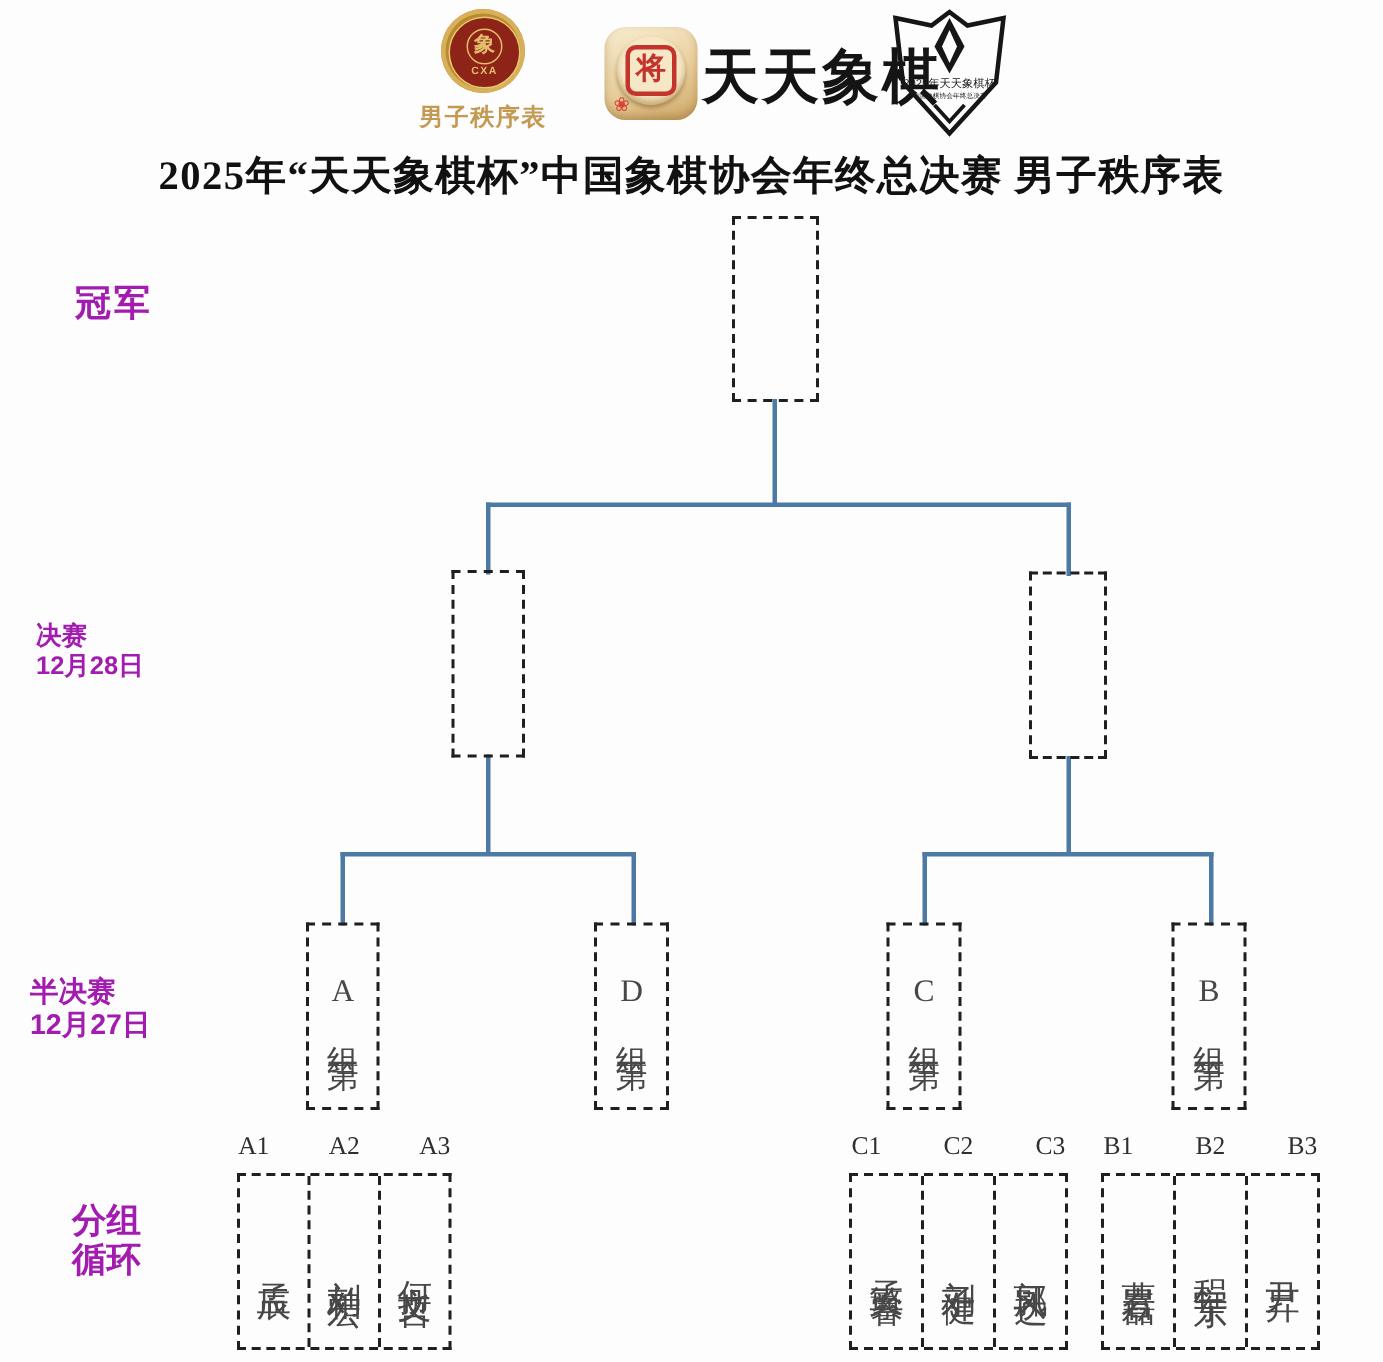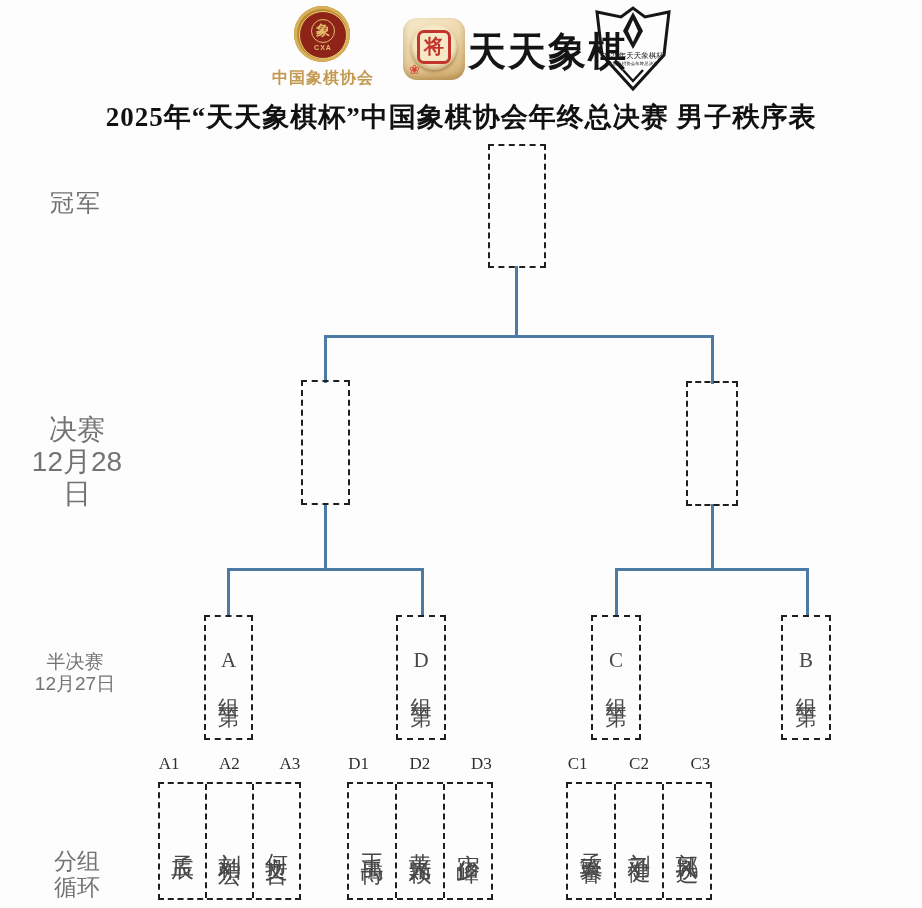--- a/index.html
+++ b/index.html
@@ -28,26 +28,26 @@
     display:flex;align-items:center;justify-content:center;}
   .app-seal{width:28px;height:28px;border:3px solid #c2342c;border-radius:7px;color:#c2342c;
     font-weight:700;font-size:20px;line-height:27px;text-align:center;}
   .app-petal{position:absolute;left:6px;bottom:2px;color:#d8433a;font-size:13px;}
   .logo-wordmark{position:absolute;left:468px;top:26px;font-size:38px;font-weight:900;
     color:#141414;letter-spacing:2px;transform:scaleY(1.05);white-space:nowrap;}
   .logo-badge{position:absolute;left:590px;top:3px;}
   .page-title{position:absolute;left:0;top:99px;width:922px;text-align:center;
     font-size:27px;font-weight:700;color:#111;letter-spacing:1px;white-space:nowrap;}
   
-  .rail{position:absolute;font-family:"Liberation Sans",sans-serif;font-weight:400;
-    color:#737373;text-align:center;line-height:1.15;}
+  .rail{position:absolute;font-family:"Liberation Sans",sans-serif;font-weight:700;
+    color:#a21caf;line-height:1.15;}
   .rail-champion{left:50px;top:189px;font-size:24px;letter-spacing:2px;}
-  .rail-final{left:24px;top:414px;width:106px;font-size:28px;}
+  .rail-final{left:24px;top:414px;width:106px;font-size:17px;}
   .rail-semi{left:20px;top:651px;width:110px;font-size:19px;}
-  .rail-group{left:48px;top:800px;width:58px;font-size:23px;margin-top:48px;}
+  .rail-group{left:48px;top:800px;width:58px;font-size:23px;}
   
   .dbox{position:absolute;border:2px dashed #1f1f1f;background:transparent;}
   .champion-box{left:488px;top:144px;width:54px;height:120px;}
   .final-left{left:301px;top:380px;width:45px;height:121px;}
   .final-right{left:686px;top:381px;width:48px;height:121px;}
   .sf-box{display:flex;align-items:center;justify-content:center;width:45px;height:121px;}
   .sf-a{left:204px;top:615px;}
   .sf-d{left:396px;top:615px;width:46px;}
   .sf-c{left:591px;top:615px;width:46px;}
   .sf-b{left:781px;top:615px;width:46px;}
@@ -86,21 +86,21 @@
 
 <div class="canvas">
 
   <div class="logo-cxa">
     <div class="cxa-emblem">
       <div class="cxa-inner">
         <div class="cxa-piece">象</div>
         <div class="cxa-letters">CXA</div>
       </div>
     </div>
-    <div class="cxa-name">中国象棋协会</div>
+    <div class="cxa-name">男子秩序表</div>
   </div>
 
   <div class="logo-app">
     <div class="app-disc">
       <div class="app-seal">将</div>
     </div>
     <div class="app-petal">❀</div>
   </div>
   <div class="logo-wordmark">天天象棋</div>
 
@@ -173,52 +173,52 @@
         </div>
       <div class="cell">
           <span class="vtext">刘柏宏</span>
         </div>
       <div class="cell">
           <span class="vtext">何文哲</span>
         </div>
     </div>
   </div>
 
-  <div class="group group-d">
-    <div class="slots">
-      <div class="slot">D1</div>
-      <div class="slot">D2</div>
-      <div class="slot">D3</div>
-    </div>
-    <div class="cells">
-      <div class="cell">
-          <span class="vtext">王禹博</span>
-        </div>
-      <div class="cell">
-          <span class="vtext">黄光颖</span>
-        </div>
-      <div class="cell">
-          <span class="vtext">宿少峰</span>
-        </div>
-    </div>
-  </div>
 
   <div class="group group-c">
     <div class="slots">
       <div class="slot">C1</div>
       <div class="slot">C2</div>
       <div class="slot">C3</div>
     </div>
     <div class="cells">
       <div class="cell">
           <span class="vtext">孟繁睿</span>
         </div>
       <div class="cell">
           <span class="vtext">刘子健</span>
         </div>
       <div class="cell">
           <span class="vtext">郭凤达</span>
         </div>
     </div>
   </div>
 
+  <div class="group group-b">
+    <div class="slots">
+      <div class="slot">B1</div>
+      <div class="slot">B2</div>
+      <div class="slot">B3</div>
+    </div>
+    <div class="cells">
+      <div class="cell">
+          <span class="vtext">曹岩磊</span>
+        </div>
+      <div class="cell">
+          <span class="vtext">程宇东</span>
+        </div>
+      <div class="cell">
+          <span class="vtext">尹昇</span>
+        </div>
+    </div>
+  </div>
 
 </div>
 
 </body></html>

